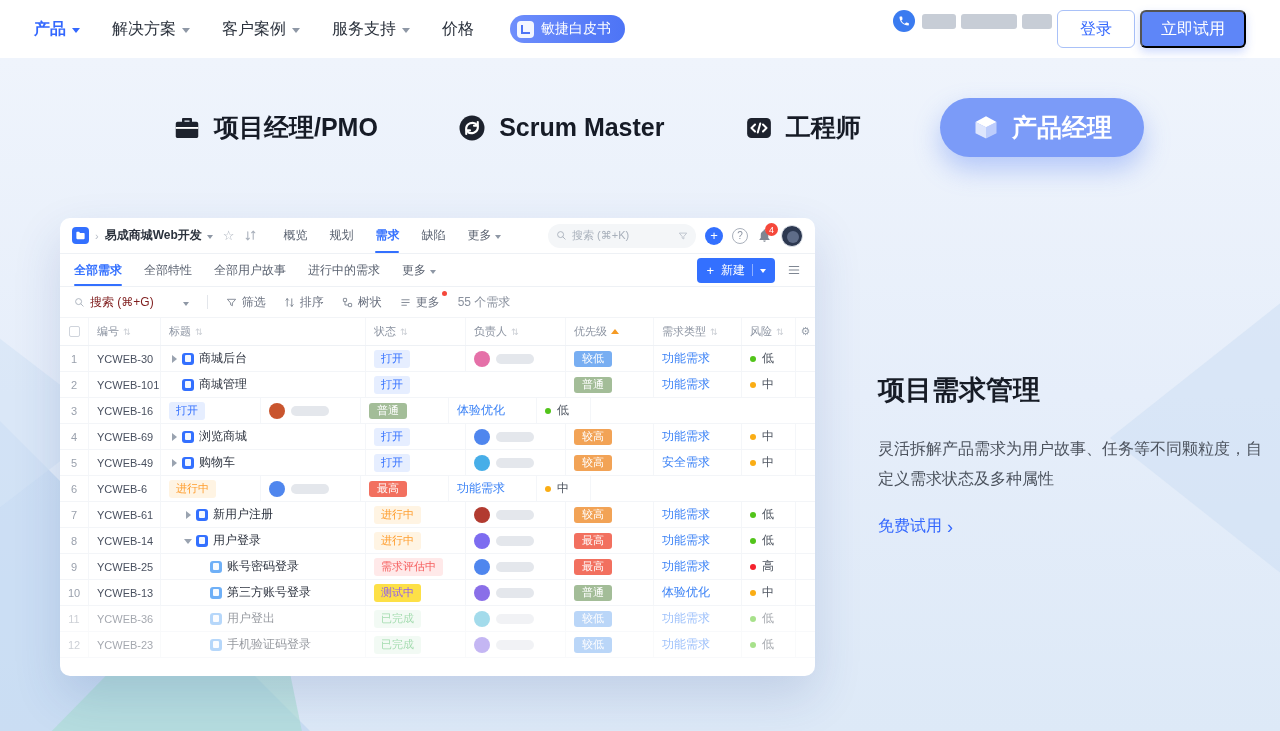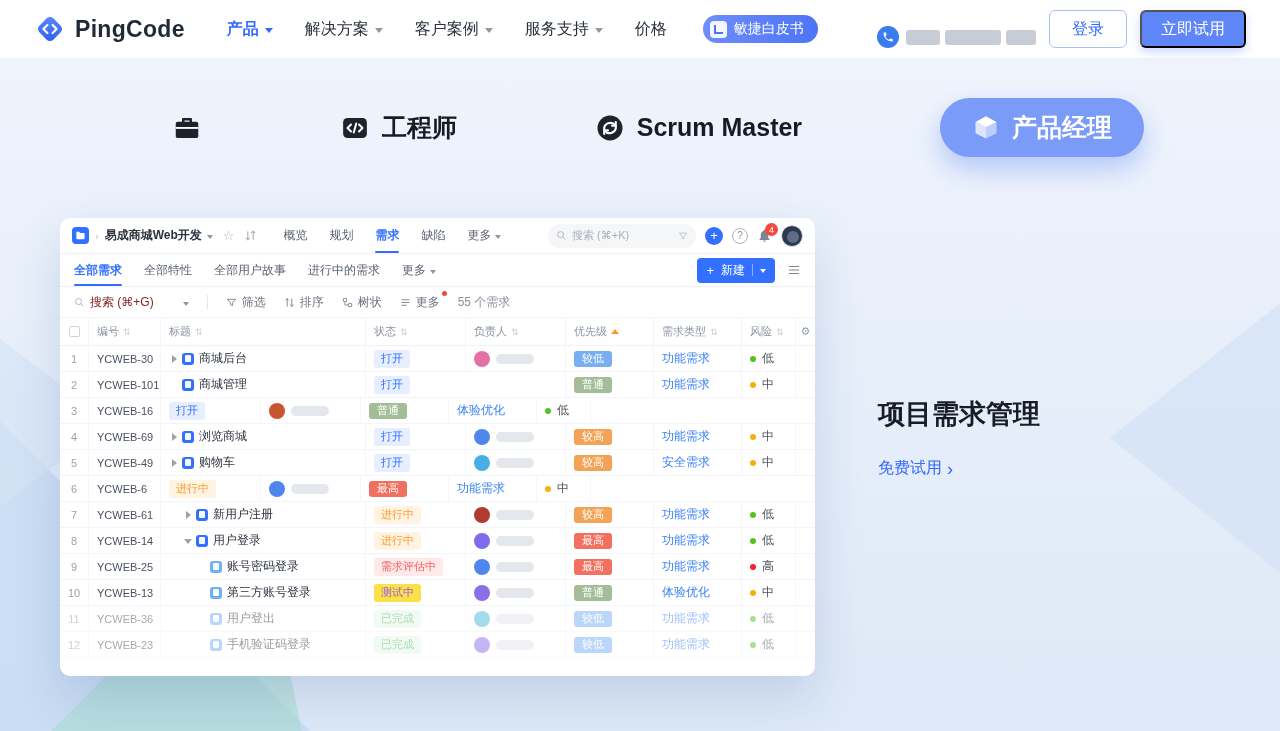--- a/index.html
+++ b/index.html
@@ -11,21 +11,21 @@
   .logo{display:flex;align-items:center;gap:9px;margin-right:42px;cursor:pointer}
   .logo-text{font-size:23px;font-weight:700;color:#1f2937;letter-spacing:.3px}
   .nav{display:flex;align-items:center;gap:32px;font-size:16px;color:#2b323d}
   .nav-item{display:flex;align-items:center;gap:6px;cursor:pointer;white-space:nowrap}
   .nav-item.active{color:#3468fe;font-weight:700}
   .dcaret{width:0;height:0;border-left:4px solid transparent;border-right:4px solid transparent;border-top:5px solid #8e97a5;display:inline-block;margin-top:3px}
   .nav-item.active .dcaret{border-top-color:#3468fe}
   .wp-badge{display:flex;align-items:center;gap:7px;background:linear-gradient(90deg,#6e8efc,#4d74f6);color:#fff;font-size:14px;height:28px;padding:0 14px 0 7px;border-radius:14px;margin-left:4px;cursor:pointer}
   .wp-icon{width:17px;height:17px;border-radius:4px;background:rgba(255,255,255,.92);display:flex;align-items:center;justify-content:center}
   .wp-icon i{display:block;width:9px;height:9px;border-left:2px solid #4d74f6;border-bottom:2px solid #4d74f6}
-  .nav-right{margin-left:auto;display:flex;align-items:flex-end;gap:13px}
+  .nav-right{margin-left:auto;display:flex;align-items:flex-start;gap:5px}
   .phone{display:flex;align-items:center;gap:7px}
   .phone-circle{width:22px;height:22px;border-radius:50%;background:#3a7bf0;display:flex;align-items:center;justify-content:center}
   .blur-wrap{display:flex;gap:5px;align-items:center}
   .blur-block{height:15px;border-radius:3px;background:#c7cdd6}
   .login-btn{width:78px;height:38px;border:1px solid #a9c1f8;border-radius:6px;color:#3468fe;font-size:16px;background:#fff;display:flex;align-items:center;justify-content:center;cursor:pointer}
   .cta-btn{width:106px;height:38px;border-radius:6px;background:#5e86f8;color:#fff;font-size:16px;display:flex;align-items:center;justify-content:center;cursor:pointer;box-shadow:0 4px 10px rgba(94,134,248,.3)}
 
   
   .hero{position:relative;height:673px;background:linear-gradient(180deg,#eff4fc 0%,#e6eefa 50%,#dde9f7 100%);overflow:hidden}
   .shape{position:absolute;pointer-events:none}
@@ -33,21 +33,21 @@
   .s2{left:40px;bottom:-90px;width:330px;height:310px;background:#a6dccd;opacity:.55;clip-path:polygon(0 100%,55% 0,100% 100%);transform:rotate(14deg)}
   .s3{right:-70px;top:190px;width:240px;height:380px;background:#ccdef4;opacity:.5;clip-path:polygon(100% 0,0 50%,100% 100%)}
   .s4{left:-40px;top:250px;width:150px;height:230px;background:#d4e4f6;opacity:.65;clip-path:polygon(0 0,100% 50%,0 100%)}
 
   
   .personas{position:absolute;left:172px;top:40px;width:972px;display:flex;align-items:center;justify-content:space-between;z-index:3}
   .persona{display:flex;align-items:center;gap:12px;font-size:25px;font-weight:700;color:#161b26;cursor:pointer}
   .persona.active{background:#7b9bf8;color:#fff;padding:13px 32px;border-radius:33px;box-shadow:0 12px 26px rgba(95,135,245,.4)}
 
   
-  .feature{position:absolute;left:878px;top:338px;width:392px;z-index:3}
+  .feature{position:absolute;left:878px;top:314px;width:392px;z-index:3}
   .feature-title{font-size:27px;font-weight:700;color:#171c26;margin-bottom:26px}
   .feature-desc{font-size:16px;line-height:30px;color:#4c535e;margin-bottom:22px}
   .feature-link{font-size:16px;color:#3468fe;display:inline-flex;align-items:center;gap:5px;cursor:pointer}
   .feature-link .arr{font-size:18px;line-height:1}
 
   
   .app-card{position:absolute;left:60px;top:160px;width:755px;height:458px;background:#fff;border-radius:10px;box-shadow:0 20px 48px rgba(40,70,140,.16);z-index:2;font-size:12px;color:#333;overflow:hidden}
 
   .app-toolbar{height:36px;display:flex;align-items:center;padding:0 12px;border-bottom:1px solid #eef1f5}
   .folder-icon{width:17px;height:17px;border-radius:4px;background:#3370ff;display:flex;align-items:center;justify-content:center;flex:0 0 17px}
@@ -119,35 +119,20 @@
   .namepill{width:38px;height:10px;border-radius:5px;background:#e4e7ec}
   .pbadge{display:inline-flex;align-items:center;height:16px;padding:0 8px;border-radius:3px;font-size:11px;color:#fff;cursor:pointer}
   .type-label{color:#3b82f6}
   .rdot{width:6px;height:6px;border-radius:50%;margin-right:6px;flex:0 0 6px}
   .rlabel{color:#4e5560}
 </style>
 </head>
 <body>
 
 <header class="navbar">
-  <div class="logo">
-    <span style="display:flex">
-      <svg width="32" height="32" viewBox="0 0 34 34">
-        <defs>
-            <linearGradient id="lg" x1="0" y1="0" x2="1" y2="1">
-          <stop offset="0" stop-color="#5b8bf8"></stop>
-              <stop offset="1" stop-color="#2f5ef0"></stop>
-        </linearGradient>
-          </defs>
-        <rect x="6.5" y="6.5" width="21" height="21" rx="5" fill="url(#lg)" transform="rotate(45 17 17)"></rect>
-        <path d="M14.2 12.8l-4.2 4.2 4.2 4.2M19.8 12.8l4.2 4.2-4.2 4.2" stroke="#fff" stroke-width="2.4" fill="none" stroke-linecap="round" stroke-linejoin="round"></path>
-      </svg>
-    </span>
-    <span class="logo-text">PingCode</span>
-  </div>
   <nav class="nav">
     <span class="nav-item active">
       <span>产品</span>
         <i class="dcaret"></i>
     </span>
     <span class="nav-item">
       <span>解决方案</span>
         <i class="dcaret"></i>
     </span>
     <span class="nav-item">
@@ -193,56 +178,58 @@
   <div class="shape s4"></div>
 
   <div class="personas">
     <div class="persona">
       <span style="display:flex">
         <svg width="30" height="30" viewBox="0 0 24 24">
             <path fill="#1d222d" d="M9 4h6c.6 0 1 .4 1 1v2h3.5c.8 0 1.5.7 1.5 1.5v10c0 .8-.7 1.5-1.5 1.5h-15C3.7 20 3 19.3 3 18.5v-10C3 7.7 3.7 7 4.5 7H8V5c0-.6.4-1 1-1zm1 3h4V6h-4v1z"></path>
             <path fill="#fff" d="M3 11.2h18v1.5H3z"></path>
           </svg>
       </span>
-    </div>
-    <div class="persona">
-      <span style="display:flex">
-        <svg width="30" height="30" viewBox="0 0 24 24">
-            <rect x="2.5" y="4" width="19" height="16" rx="3.5" fill="#1d222d"></rect>
-            <path d="M8.8 9.2L6 12l2.8 2.8M15.2 9.2L18 12l-2.8 2.8M13 8.4l-2 7.2" stroke="#fff" stroke-width="1.6" fill="none" stroke-linecap="round" stroke-linejoin="round"></path>
-          </svg>
-      </span>
-      <span>工程师</span>
+      <span>项目经理/PMO</span>
     </div>
     <div class="persona">
       <span style="display:flex">
         <svg width="30" height="30" viewBox="0 0 24 24">
             <circle cx="12" cy="12" r="10" fill="#1d222d"></circle>
             <path d="M7.3 13.2a5 5 0 0 1 8.9-3.4" stroke="#fff" stroke-width="1.7" fill="none" stroke-linecap="round"></path>
             <path d="M16.6 7.2v3h-3" stroke="#fff" stroke-width="1.7" fill="none" stroke-linecap="round" stroke-linejoin="round"></path>
             <path d="M16.7 10.8a5 5 0 0 1-8.9 3.4" stroke="#fff" stroke-width="1.7" fill="none" stroke-linecap="round"></path>
             <path d="M7.4 16.8v-3h3" stroke="#fff" stroke-width="1.7" fill="none" stroke-linecap="round" stroke-linejoin="round"></path>
           </svg>
       </span>
       <span>Scrum Master</span>
     </div>
+    <div class="persona">
+      <span style="display:flex">
+        <svg width="30" height="30" viewBox="0 0 24 24">
+            <rect x="2.5" y="4" width="19" height="16" rx="3.5" fill="#1d222d"></rect>
+            <path d="M8.8 9.2L6 12l2.8 2.8M15.2 9.2L18 12l-2.8 2.8M13 8.4l-2 7.2" stroke="#fff" stroke-width="1.6" fill="none" stroke-linecap="round" stroke-linejoin="round"></path>
+          </svg>
+      </span>
+      <span>工程师</span>
+    </div>
     <div class="persona active">
       <span style="display:flex">
         <svg width="28" height="28" viewBox="0 0 24 24">
             <path fill="#fff" d="M12 2l9 4.8-9 4.6-9-4.6z"></path>
             <path fill="#fff" opacity=".75" d="M3 6.8l9 4.6V21l-9-4.6z"></path>
             <path fill="#fff" opacity=".5" d="M21 6.8l-9 4.6V21l9-4.6z"></path>
           </svg>
       </span>
       <span>产品经理</span>
     </div>
   </div>
 
   <div class="feature">
     <div class="feature-title">项目需求管理</div>
+    <div class="feature-desc">灵活拆解产品需求为用户故事、任务等不同颗粒度，自定义需求状态及多种属性</div>
     <span class="feature-link">
       <span>免费试用</span>
         <span class="arr">›</span>
     </span>
   </div>
 
   <div class="app-card">
 
     <div class="app-toolbar">
       <span class="folder-icon">

